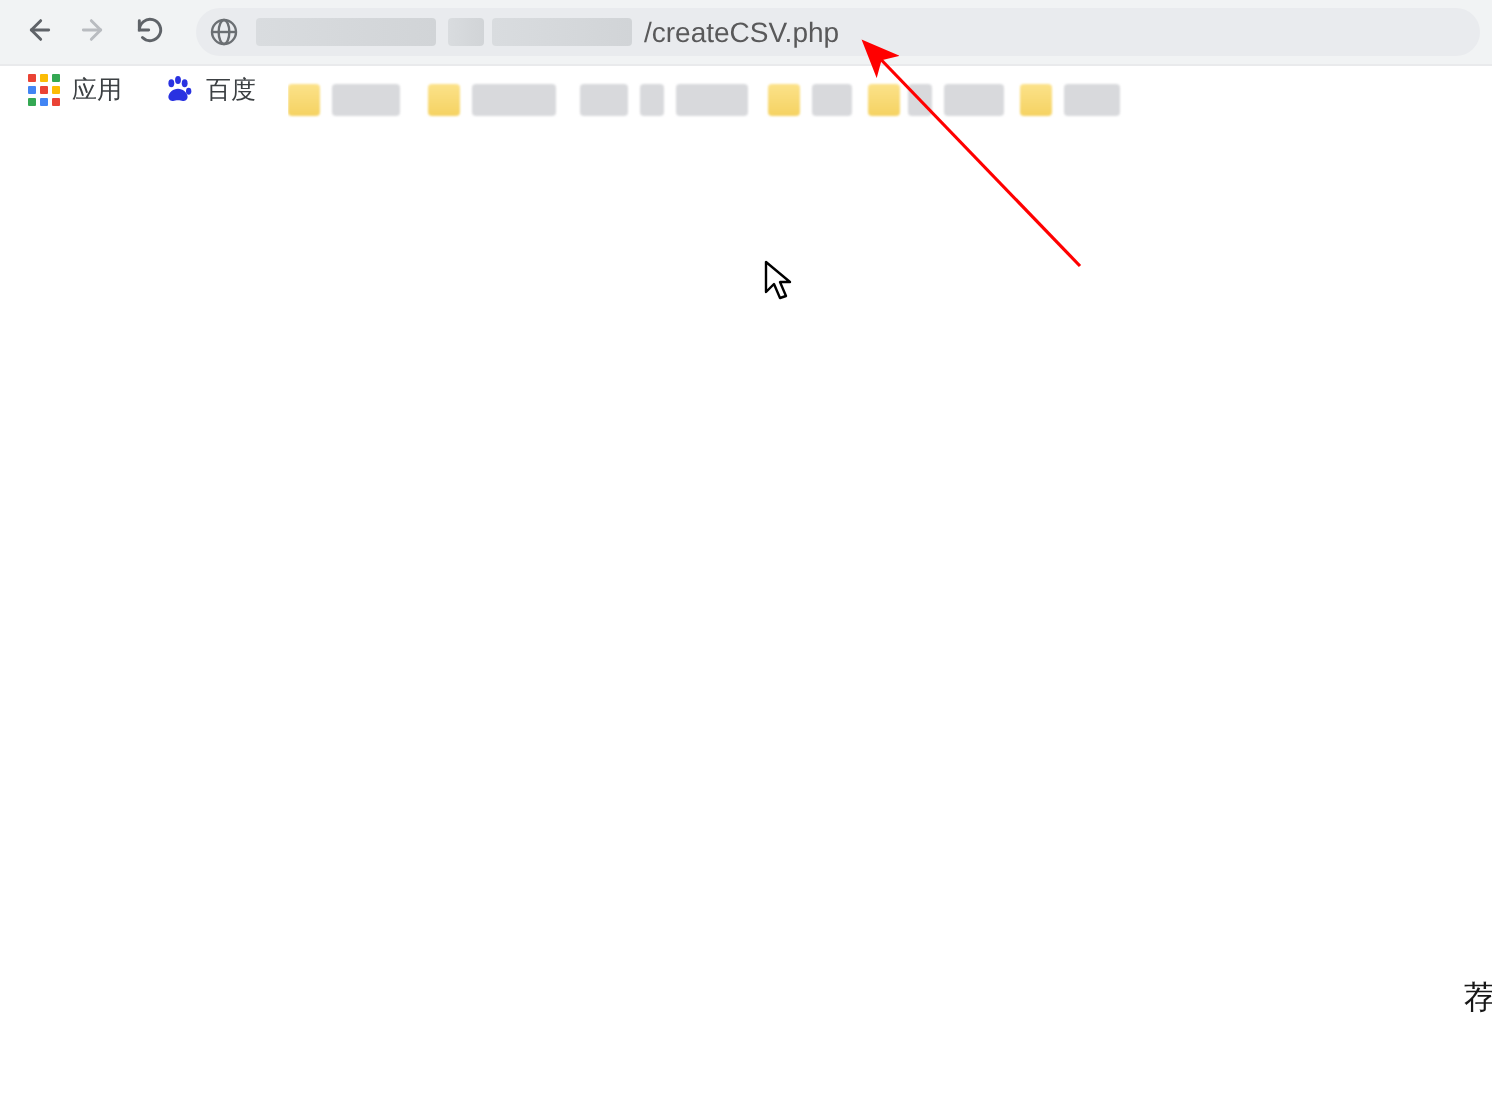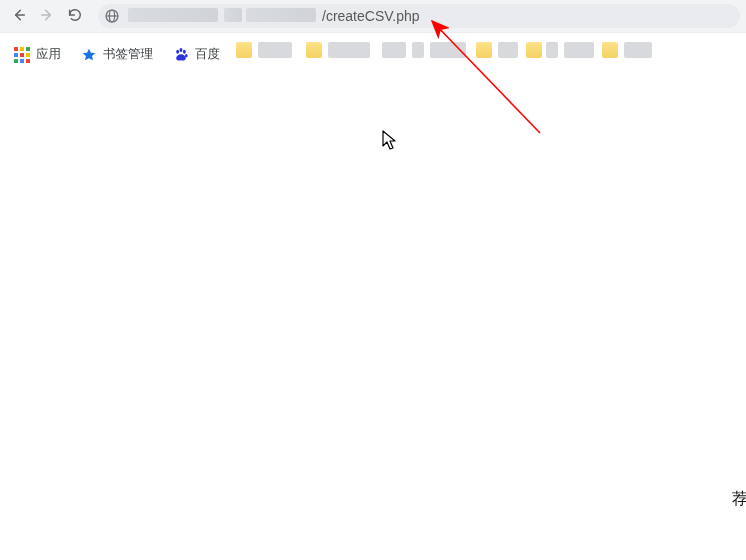--- a/index.html
+++ b/index.html
@@ -44,21 +44,21 @@
     margin-left: 8px;
     display: flex;
     align-items: center;
     padding: 0 10px 0 6px;
     font-size: 14px;
     color: #5f6368;
     gap: 8px;
   }
   .site-icon { color: #6b6f73; display:flex; align-items:center; }
   .site-icon svg { width:16px;height:16px; }
-  .url-area { display:flex; align-items:flex-start; white-space:nowrap; overflow:hidden; flex:1; }
+  .url-area { display:flex; align-items:center; white-space:nowrap; overflow:hidden; flex:1; }
   .url-blur {
     display:inline-block;
     height:14px;
     background: linear-gradient(90deg,#d9dcdf 0%, #d1d4d7 100%);
     border-radius:2px;
     filter: blur(0.3px);
   }
   .url-blur.a { width:90px; margin-right:6px;}
   .url-blur.b { width:70px; margin-right:6px;}
   .url-blur.c { width:18px; margin-right:4px;}
@@ -72,21 +72,21 @@
     align-items:center;
     padding: 0 6px;
     gap: 4px;
     border-bottom:1px solid #e2e2e2;
     box-shadow: 0 1px 0 rgba(0,0,0,0.03);
     font-size:12.5px;
     color:#3c4043;
   }
   .bk-item {
     display:flex;
-    align-items:flex-end;
+    align-items:flex-start;
     gap:6px;
     padding: 0 8px;
     height:26px;
     border-radius:4px;
     white-space:nowrap;
     font-family:Liberation Serif, serif;
   }
   .bk-icon { width:16px;height:16px; display:flex;align-items:center;justify-content:center;}
 
   
@@ -215,28 +215,20 @@
           <span></span>
           <span></span>
         <span></span>
           <span></span>
           <span></span>
       </span>
     </span>
     <span>应用</span>
   </div>
 
-  <div class="bk-item">
-    <span class="bk-icon star-blue">
-      <svg viewBox="0 0 24 24" fill="currentColor">
-        <path d="M12 2.5l2.9 6 6.6.6-5 4.5 1.5 6.4L12 16.8 5.9 20l1.5-6.4-5-4.5 6.6-.6z"></path>
-      </svg>
-    </span>
-    <span>书签管理</span>
-  </div>
 
 
   <div class="bk-item">
     <span class="bk-icon baidu-paw">
       <svg viewBox="0 0 24 24" width="16" height="16" fill="#2932e1">
         <ellipse cx="7" cy="7" rx="2.2" ry="3"></ellipse>
         <ellipse cx="12" cy="4.5" rx="2.2" ry="3"></ellipse>
         <ellipse cx="17" cy="7" rx="2.2" ry="3"></ellipse>
         <ellipse cx="20" cy="13" rx="2" ry="2.6"></ellipse>
         <path d="M6 14c0 0 2-3 6-3s6 3 6 3c1.5 2 2 5-1 6-2 .7-3-.3-5-.3s-3 1-5 .3c-3-1-2.5-4-1-6z"></path>

